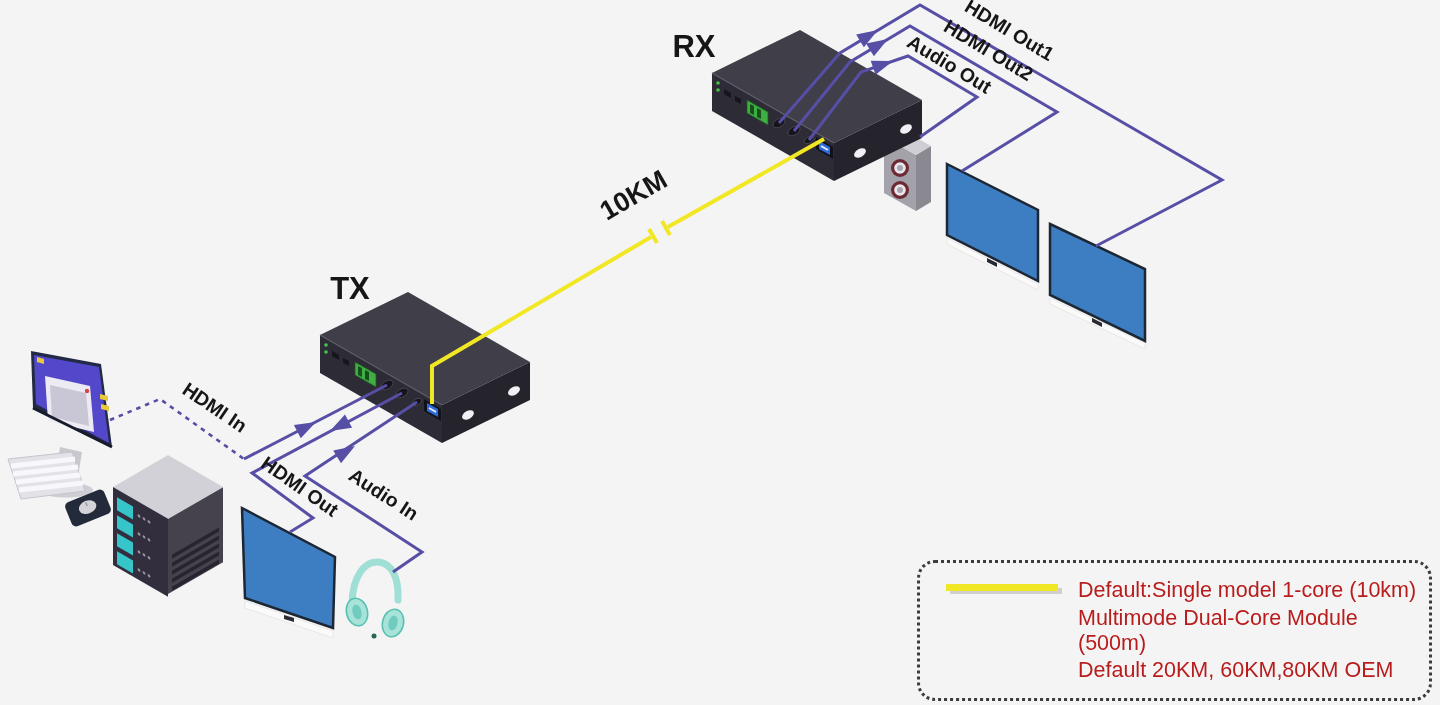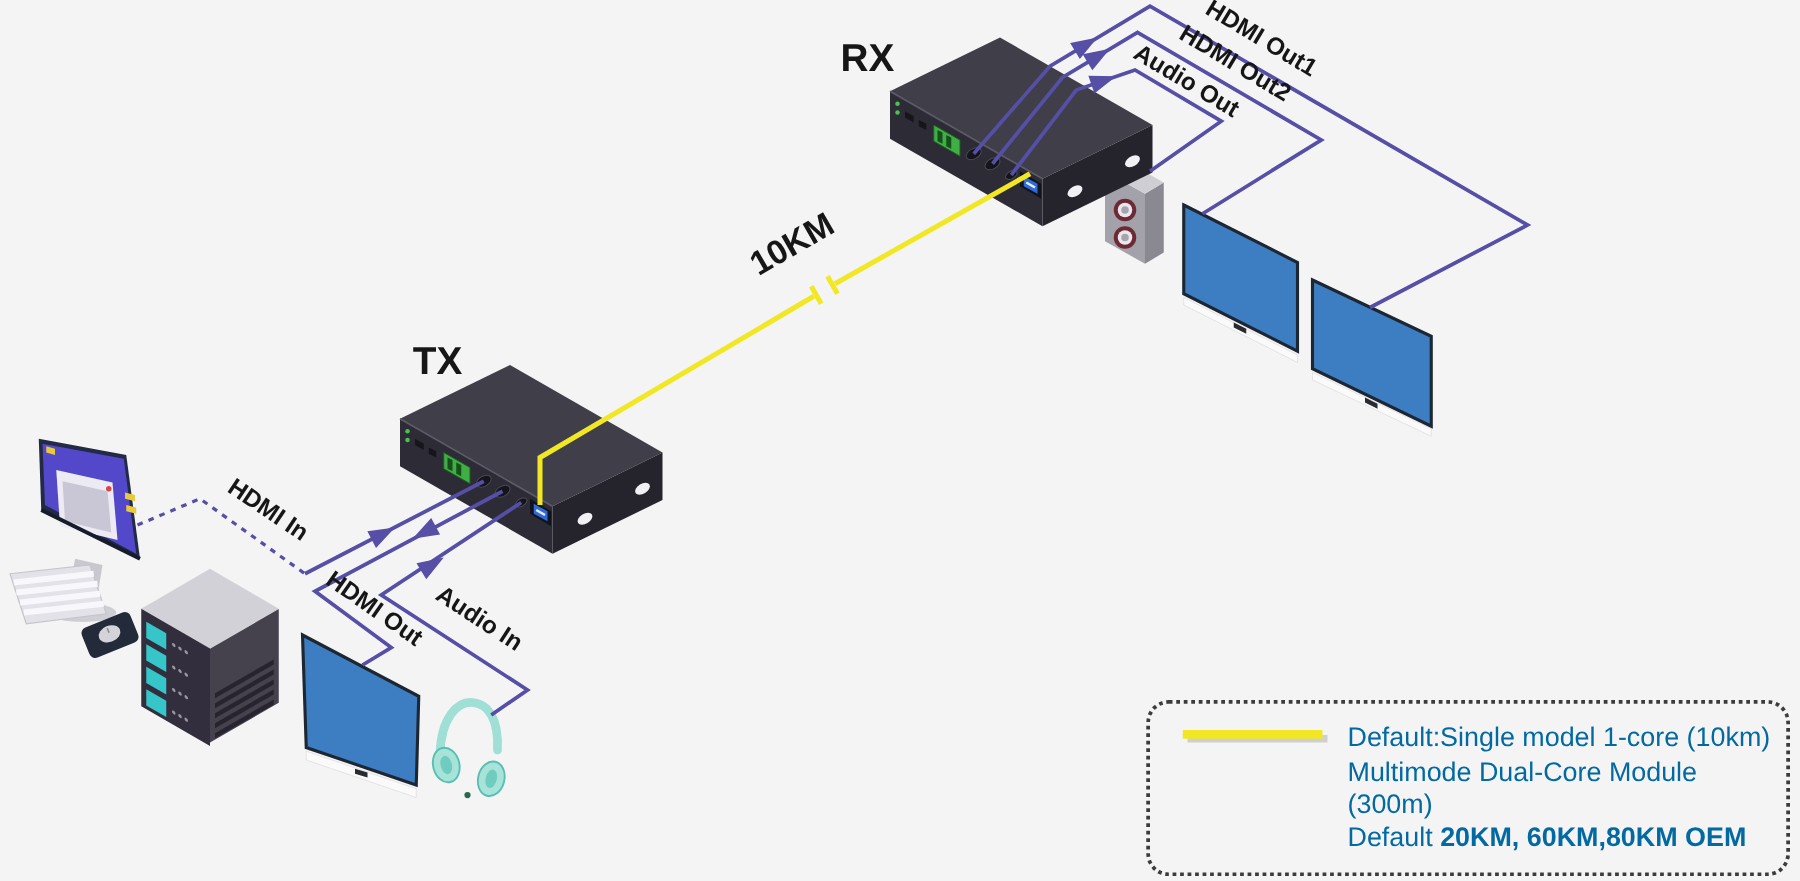--- a/index.html
+++ b/index.html
@@ -8,25 +8,25 @@
   #art{position:absolute;left:0;top:0;}
   svg text{font-family:"Liberation Sans",sans-serif;fill:#161616;}
   .conn-label{font-size:19.5px;font-weight:700;}
   .dev-label{font-size:31px;font-weight:600;}
   .fiber-label{font-size:27px;font-weight:700;}
   #legend{position:absolute;left:917px;top:560px;width:515px;height:141px;
           box-sizing:border-box;border:3.5px dotted #3c3c3c;border-radius:18px;
           display:flex;flex-direction:column;justify-content:space-evenly;
           padding:6px 0;}
   .legend-row{display:flex;align-items:center;height:38px;
-              font-size:21.5px;color:#0369a1;}
+              font-size:21.5px;color:#b91c1c;}
   .legend-swatch-cell{width:158px;padding-left:26px;box-sizing:border-box;
                       display:flex;align-items:center;flex:0 0 auto;}
   .legend-indent{width:158px;flex:0 0 auto;}
-  .legend-row b{font-weight:700;margin-top:40px;}
+  .legend-row b{font-weight:400;margin-top:40px;}
 </style>
 </head>
 <body>
 
 <div id="stage">
 
 <svg id="art" width="1440" height="705" viewBox="0 0 1440 705">
 
   <rect x="0" y="0" width="1440" height="705" fill="#f4f4f5"></rect>
 
@@ -205,21 +205,21 @@
     <span class="legend-swatch-cell">
       <svg width="118" height="14">
         <rect x="4" y="5" width="112" height="6" fill="#cfcfd2"></rect>
         <rect x="0" y="1" width="112" height="7" fill="#f2e724"></rect>
       </svg>
     </span>
     <span>Default:Single model 1-core (10km)</span>
   </div>
   <div class="legend-row">
     <span class="legend-indent"></span>
-    <span>Multimode Dual-Core Module (300m)</span>
+    <span>Multimode Dual-Core Module (500m)</span>
   </div>
   <div class="legend-row">
     <span class="legend-indent"></span>
     <span><span>Default </span><b>20KM, 60KM,80KM OEM</b></span>
   </div>
 </div>
 
 </div>
 
 </body></html>

